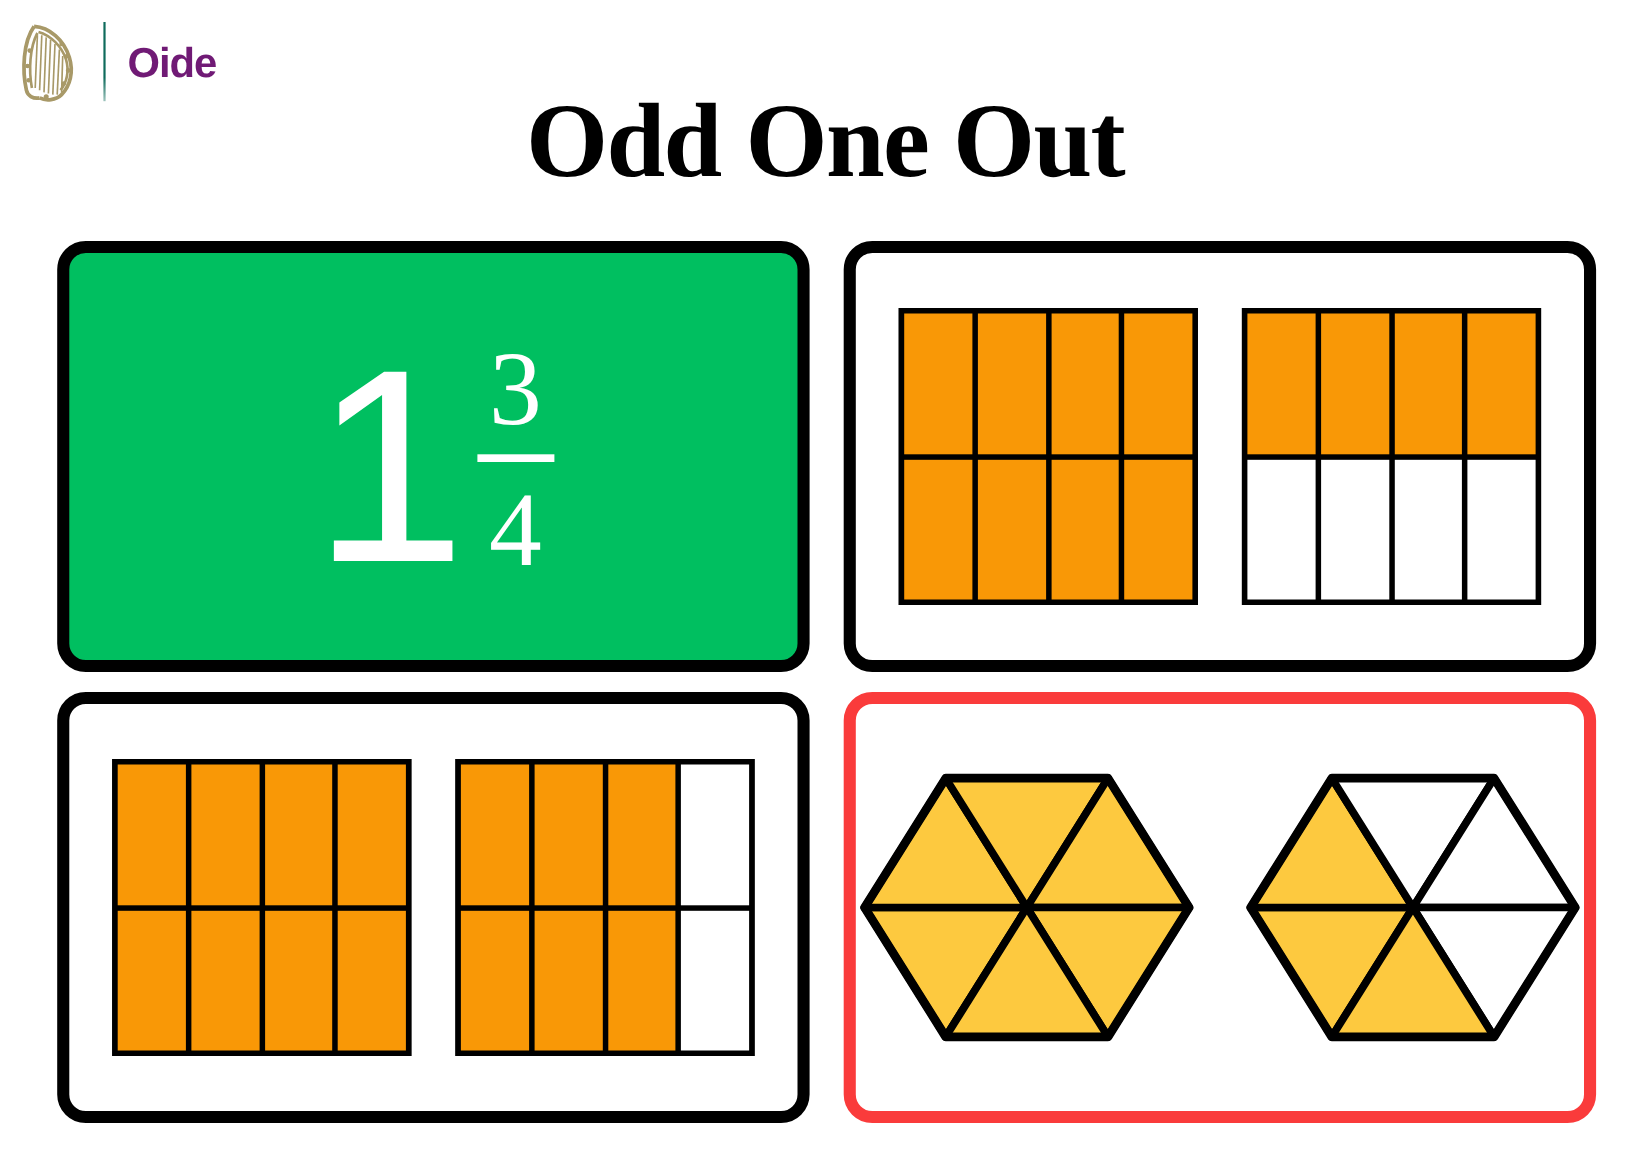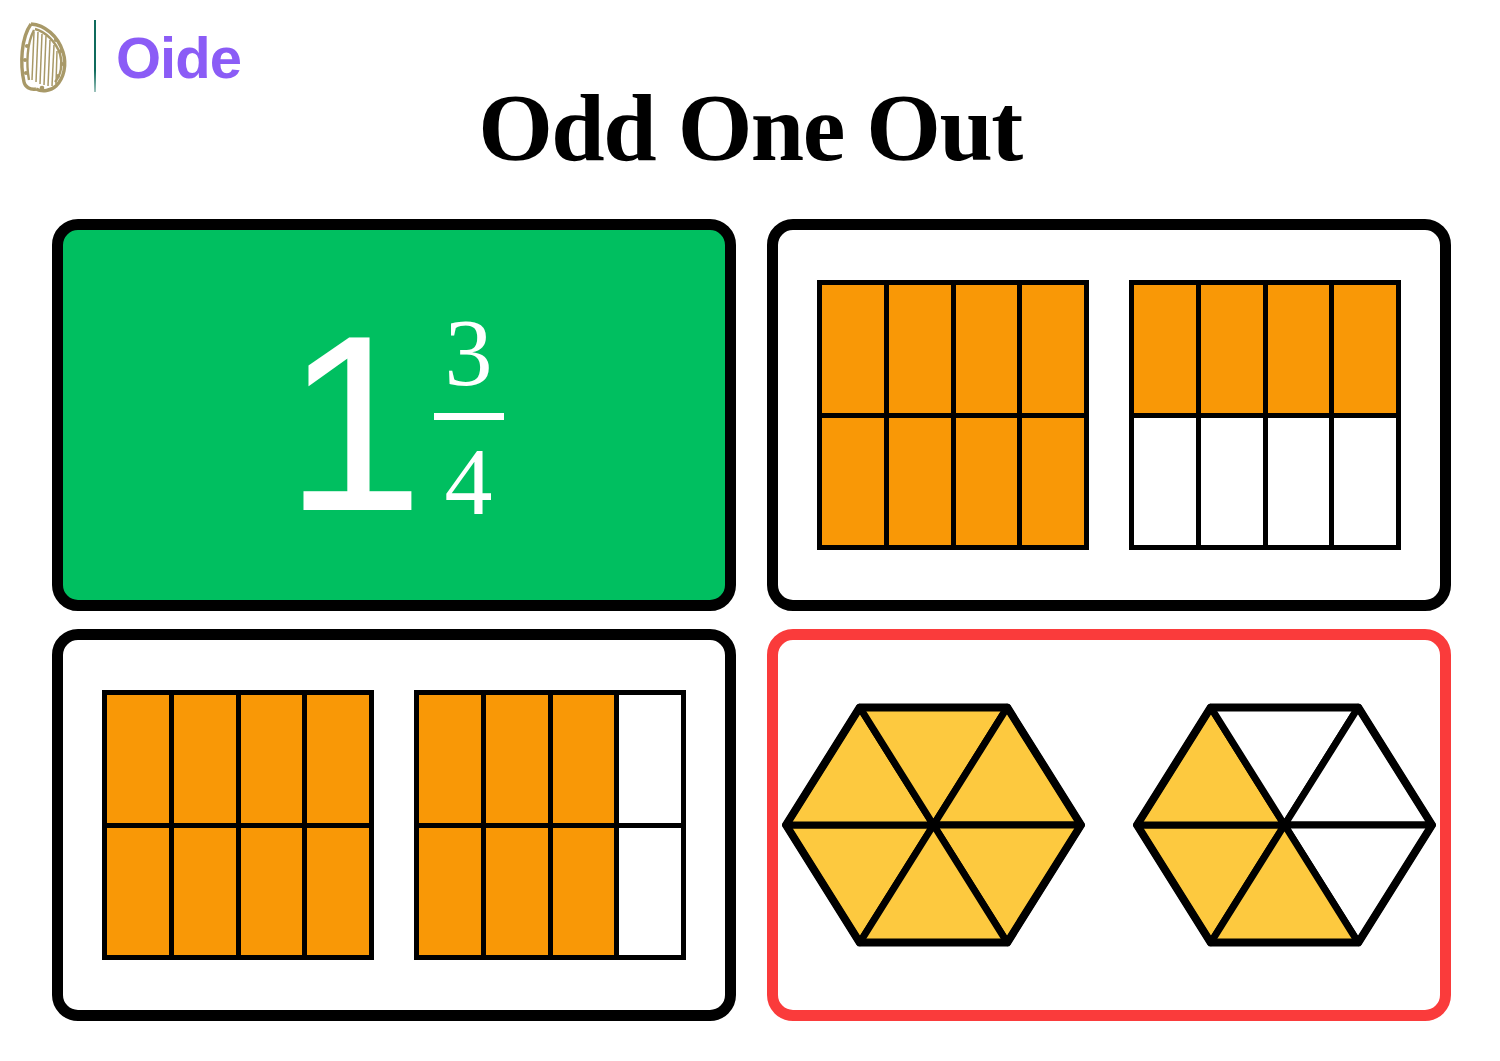--- a/index.html
+++ b/index.html
@@ -31,24 +31,24 @@
   #harp-icon { width: 62px; height: 80px; display: block; }
   #brand-divider {
     width: 2px;
     height: 72px;
     background: linear-gradient(to bottom, #0f6b5c 0%, #0f6b5c 70%, #9ec4bd 100%);
     margin-left: 18px;
     margin-right: 20px;
   }
   #brand-word {
     font-family: "Liberation Sans", sans-serif;
-    font-size: 58px;
+    font-size: 38px;
     font-weight: 700;
     letter-spacing: -1px;
-    color: #8b5cf6;
+    color: #701a75;
     line-height: 1;
     position: relative;
     top: 2px;
   }
 
   
   #page-title {
     position: absolute;
     left: 0;
     top: 78px;

